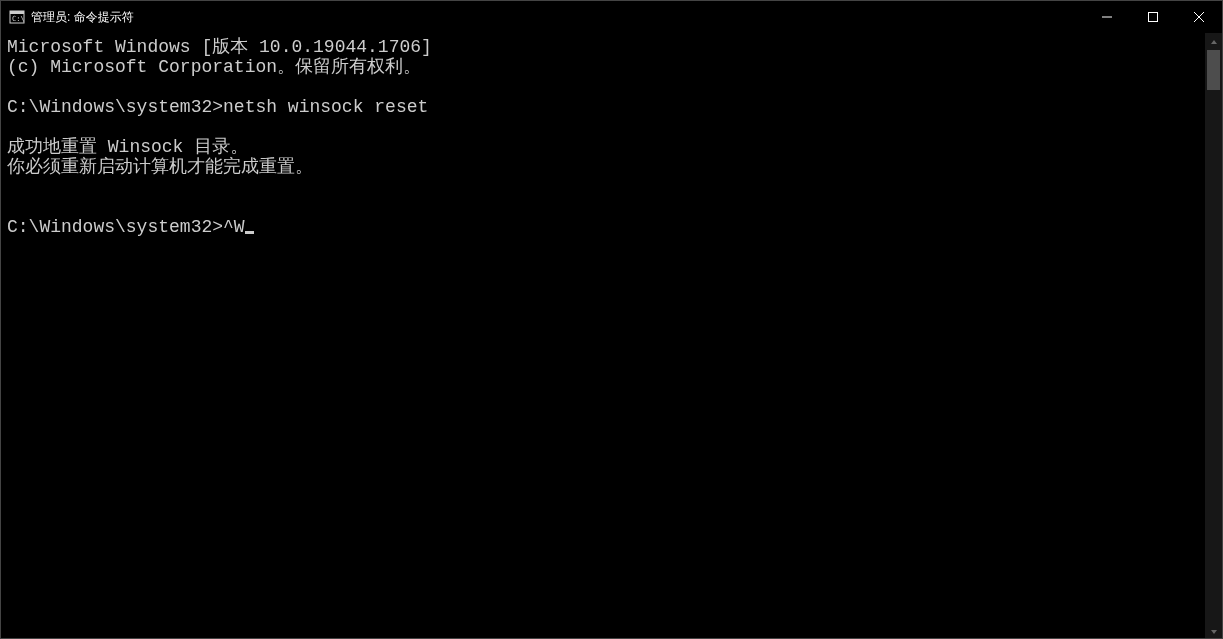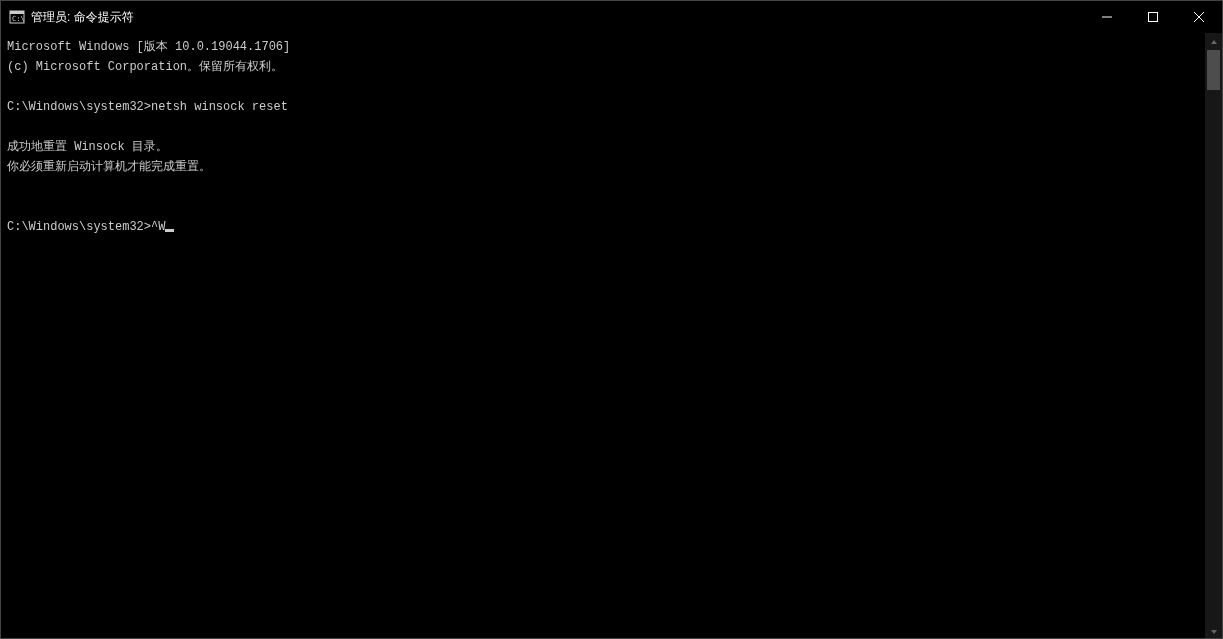--- a/index.html
+++ b/index.html
@@ -65,21 +65,21 @@
     .terminal-wrapper {
       position: relative;
       height: calc(639px - 32px);
       background: #000;
       display: flex;
     }
     .terminal {
       flex: 1;
       padding: 4px 12px 0 6px;
       color: #cccccc;
-      font-size: 12px;
+      font-size: 18px;
       line-height: 20px;
       white-space: pre;
       font-family: "NSimSun", "SimSun", "Consolas", "Courier New", monospace;
       overflow: hidden;
     }
     .scrollbar {
       width: 17px;
       background: #171717;
       position: relative;
     }

